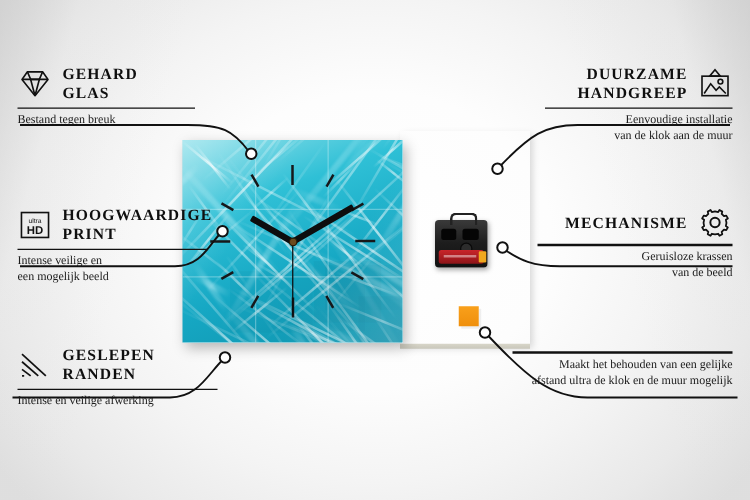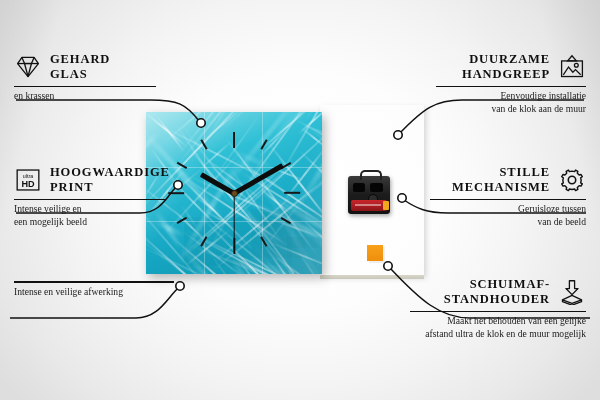--- a/index.html
+++ b/index.html
@@ -275,21 +275,21 @@
           <path d="M12 11 L20 11"></path>
         </g>
       </svg>
       <div class="ttl">
         <div>GEHARD</div>
         <div>GLAS</div>
       </div>
     </div>
     <div class="rule" style="width:142px;"></div>
     <div class="sub">
-      <div>en krassen</div>
+      <div>Bestand tegen breuk</div>
     </div>
   </div>
 
   <div class="feat left" id="f1" style="left:14px;top:165px;width:186px;">
     <div class="row">
       <svg class="ico" viewBox="0 0 32 30">
         <rect x="3.5" y="3.5" width="25" height="23" fill="none" stroke="#111" stroke-width="1.5"></rect>
         <text x="16" y="13" font-family="Liberation Sans, sans-serif" font-size="6.2" text-anchor="middle" fill="#111">ultra</text>
         <text x="16" y="23" font-family="Liberation Sans, sans-serif" font-size="10.5" font-weight="bold" text-anchor="middle" fill="#111">HD</text>
       </svg>
@@ -299,20 +299,34 @@
       </div>
     </div>
     <div class="rule" style="width:152px;"></div>
     <div class="sub">
       <div>Intense veilige en</div>
       <div>een mogelijk beeld</div>
     </div>
   </div>
 
   <div class="feat left" id="f2" style="left:14px;top:277px;width:186px;">
+    <div class="row">
+      <svg class="ico" viewBox="0 0 32 30">
+        <g stroke="#111" stroke-width="1.6" fill="none">
+          <path d="M4 5 L26 25"></path>
+            <path d="M4 12 L19 25"></path>
+            <path d="M4 19 L12 25"></path>
+            <path d="M4 25 L6 25"></path>
+        </g>
+      </svg>
+      <div class="ttl">
+        <div>GESLEPEN</div>
+        <div>RANDEN</div>
+      </div>
+    </div>
     <div class="rule" style="width:160px;"></div>
     <div class="sub">
       <div>Intense en veilige afwerking</div>
     </div>
   </div>
 
   <div class="feat right" id="f3" style="left:410px;top:52px;width:176px;">
     <div class="row">
       <div class="ttl">
         <div>DUURZAME</div>
@@ -330,51 +344,37 @@
     <div class="rule" style="width:150px;margin-left:auto;"></div>
     <div class="sub">
       <div>Eenvoudige installatie</div>
       <div>van de klok aan de muur</div>
     </div>
   </div>
 
   <div class="feat right" id="f4" style="left:400px;top:165px;width:186px;">
     <div class="row">
       <div class="ttl">
-        <div>STILLE</div>
         <div>MECHANISME</div>
       </div>
       <svg class="ico" viewBox="0 0 32 30">
         <g fill="none" stroke="#111" stroke-width="1.8" stroke-linejoin="round">
           <path d="M16 4 l3.2 .6 1.3-2.0 2.8 1.6 -.6 2.3 2.3 2.3 2.3-.6 1.6 2.8 -2.0 1.3 .6 3.2 -.6 3.2 2.0 1.3 -1.6 2.8 -2.3-.6 -2.3 2.3 .6 2.3 -2.8 1.6 -1.3-2.0 -3.2 .6 -3.2-.6 -1.3 2.0 -2.8-1.6 .6-2.3 -2.3-2.3 -2.3 .6 -1.6-2.8 2.0-1.3 -.6-3.2 .6-3.2 -2.0-1.3 1.6-2.8 2.3 .6 2.3-2.3 -.6-2.3 2.8-1.6 1.3 2.0 Z" transform="scale(.92) translate(1.4,1.2)"></path>
           <circle cx="16" cy="15" r="4.3"></circle>
         </g>
       </svg>
     </div>
     <div class="rule" style="width:156px;margin-left:auto;"></div>
     <div class="sub">
-      <div>Geruisloze tussen</div>
+      <div>Geruisloze krassen</div>
       <div>van de beeld</div>
     </div>
   </div>
 
   <div class="feat right" id="f5" style="left:394px;top:277px;width:192px;">
-    <div class="row">
-      <div class="ttl">
-        <div>SCHUIMAF-</div>
-        <div>STANDHOUDER</div>
-      </div>
-      <svg class="ico" viewBox="0 0 32 30">
-        <g fill="none" stroke="#111" stroke-width="1.5" stroke-linejoin="round">
-          <path d="M13 2 h6 v9 h4 l-7 7 -7-7 h4 Z"></path>
-          <path d="M16 19 L5 24 L16 28 L27 24 Z"></path>
-          <path d="M5 24 v2.2 L16 30.2 L27 26.2 V24"></path>
-        </g>
-      </svg>
-    </div>
     <div class="rule" style="width:176px;margin-left:auto;"></div>
     <div class="sub">
       <div>Maakt het behouden van een gelijke</div>
       <div>afstand ultra de klok en de muur mogelijk</div>
     </div>
   </div>
 
 </div>
 
 </body></html>

